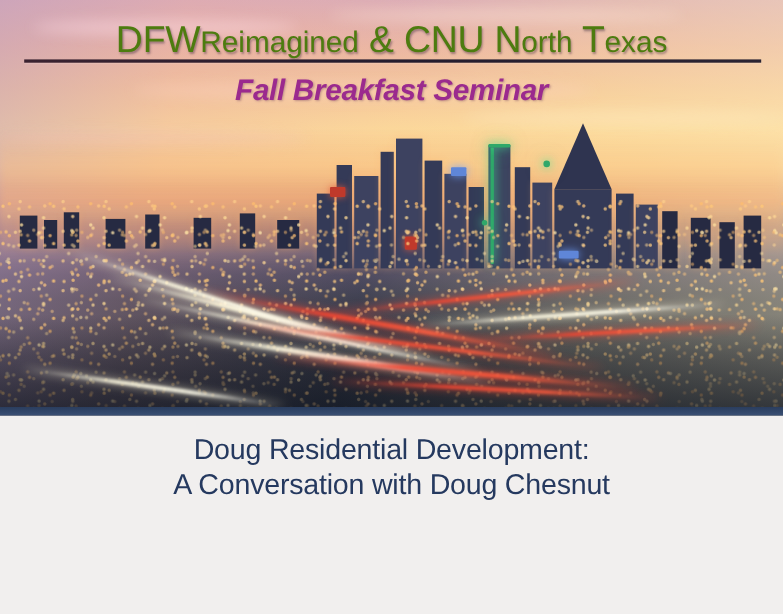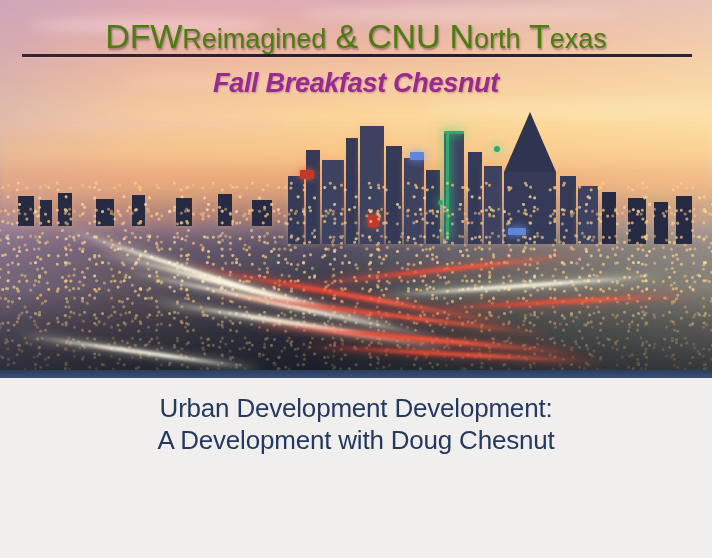--- a/index.html
+++ b/index.html
@@ -343,23 +343,23 @@
     <div class="trail red" style="left:430px; top:300px; width:260px; height:4px; transform: rotate(-3deg);"></div>
     <div class="trail white" style="left:20px;  top:350px; width:240px; height:4px; transform: rotate(8deg);"></div>
     <div class="trail red" style="left:300px; top:352px; width:300px; height:4px; transform: rotate(3deg);"></div>
 
     <div class="photo-footer"></div>
   </div>
 
   <div class="header-block">
     <h1 class="main-title"><span>DFW</span><span class="sc">Reimagined</span><span> &amp; CNU </span><span>N</span><span class="sc">orth</span><span> T</span><span class="sc">exas</span></h1>
     <div class="title-rule"></div>
-    <h2 class="sub-title">Fall Breakfast Chesnut</h2>
+    <h2 class="sub-title">Fall Breakfast Seminar</h2>
   </div>
 
   <div class="panel">
     <h3 class="talk-title">
-      <span class="l1">Urban Development Development:</span>
-      <span class="l2">A Development with Doug Chesnut</span>
+      <span class="l1">Doug Residential Development:</span>
+      <span class="l2">A Conversation with Doug Chesnut</span>
     </h3>
   </div>
 
 </div>
 
 </body></html>

